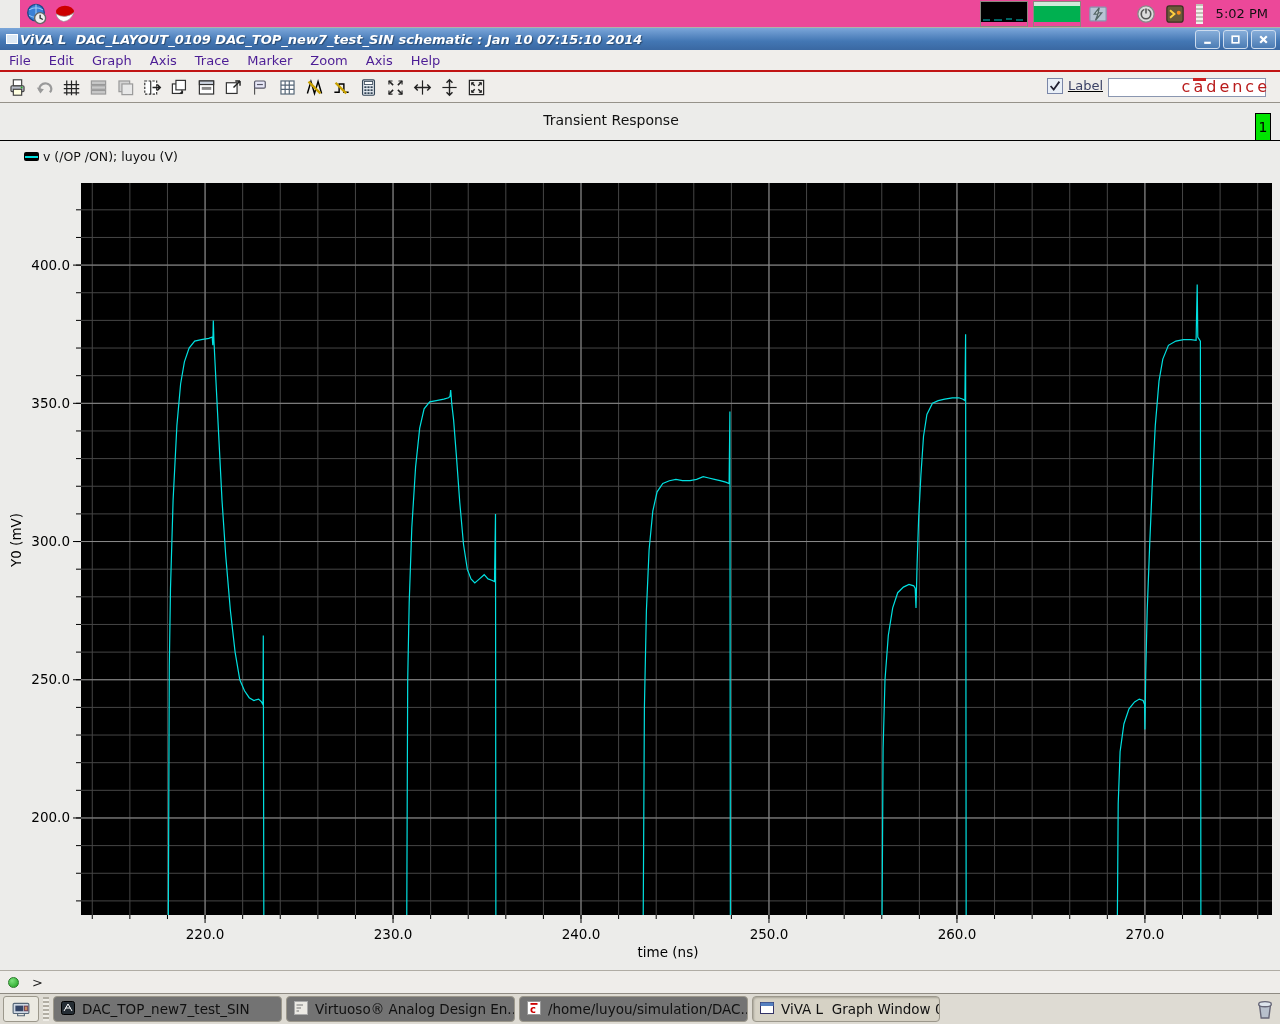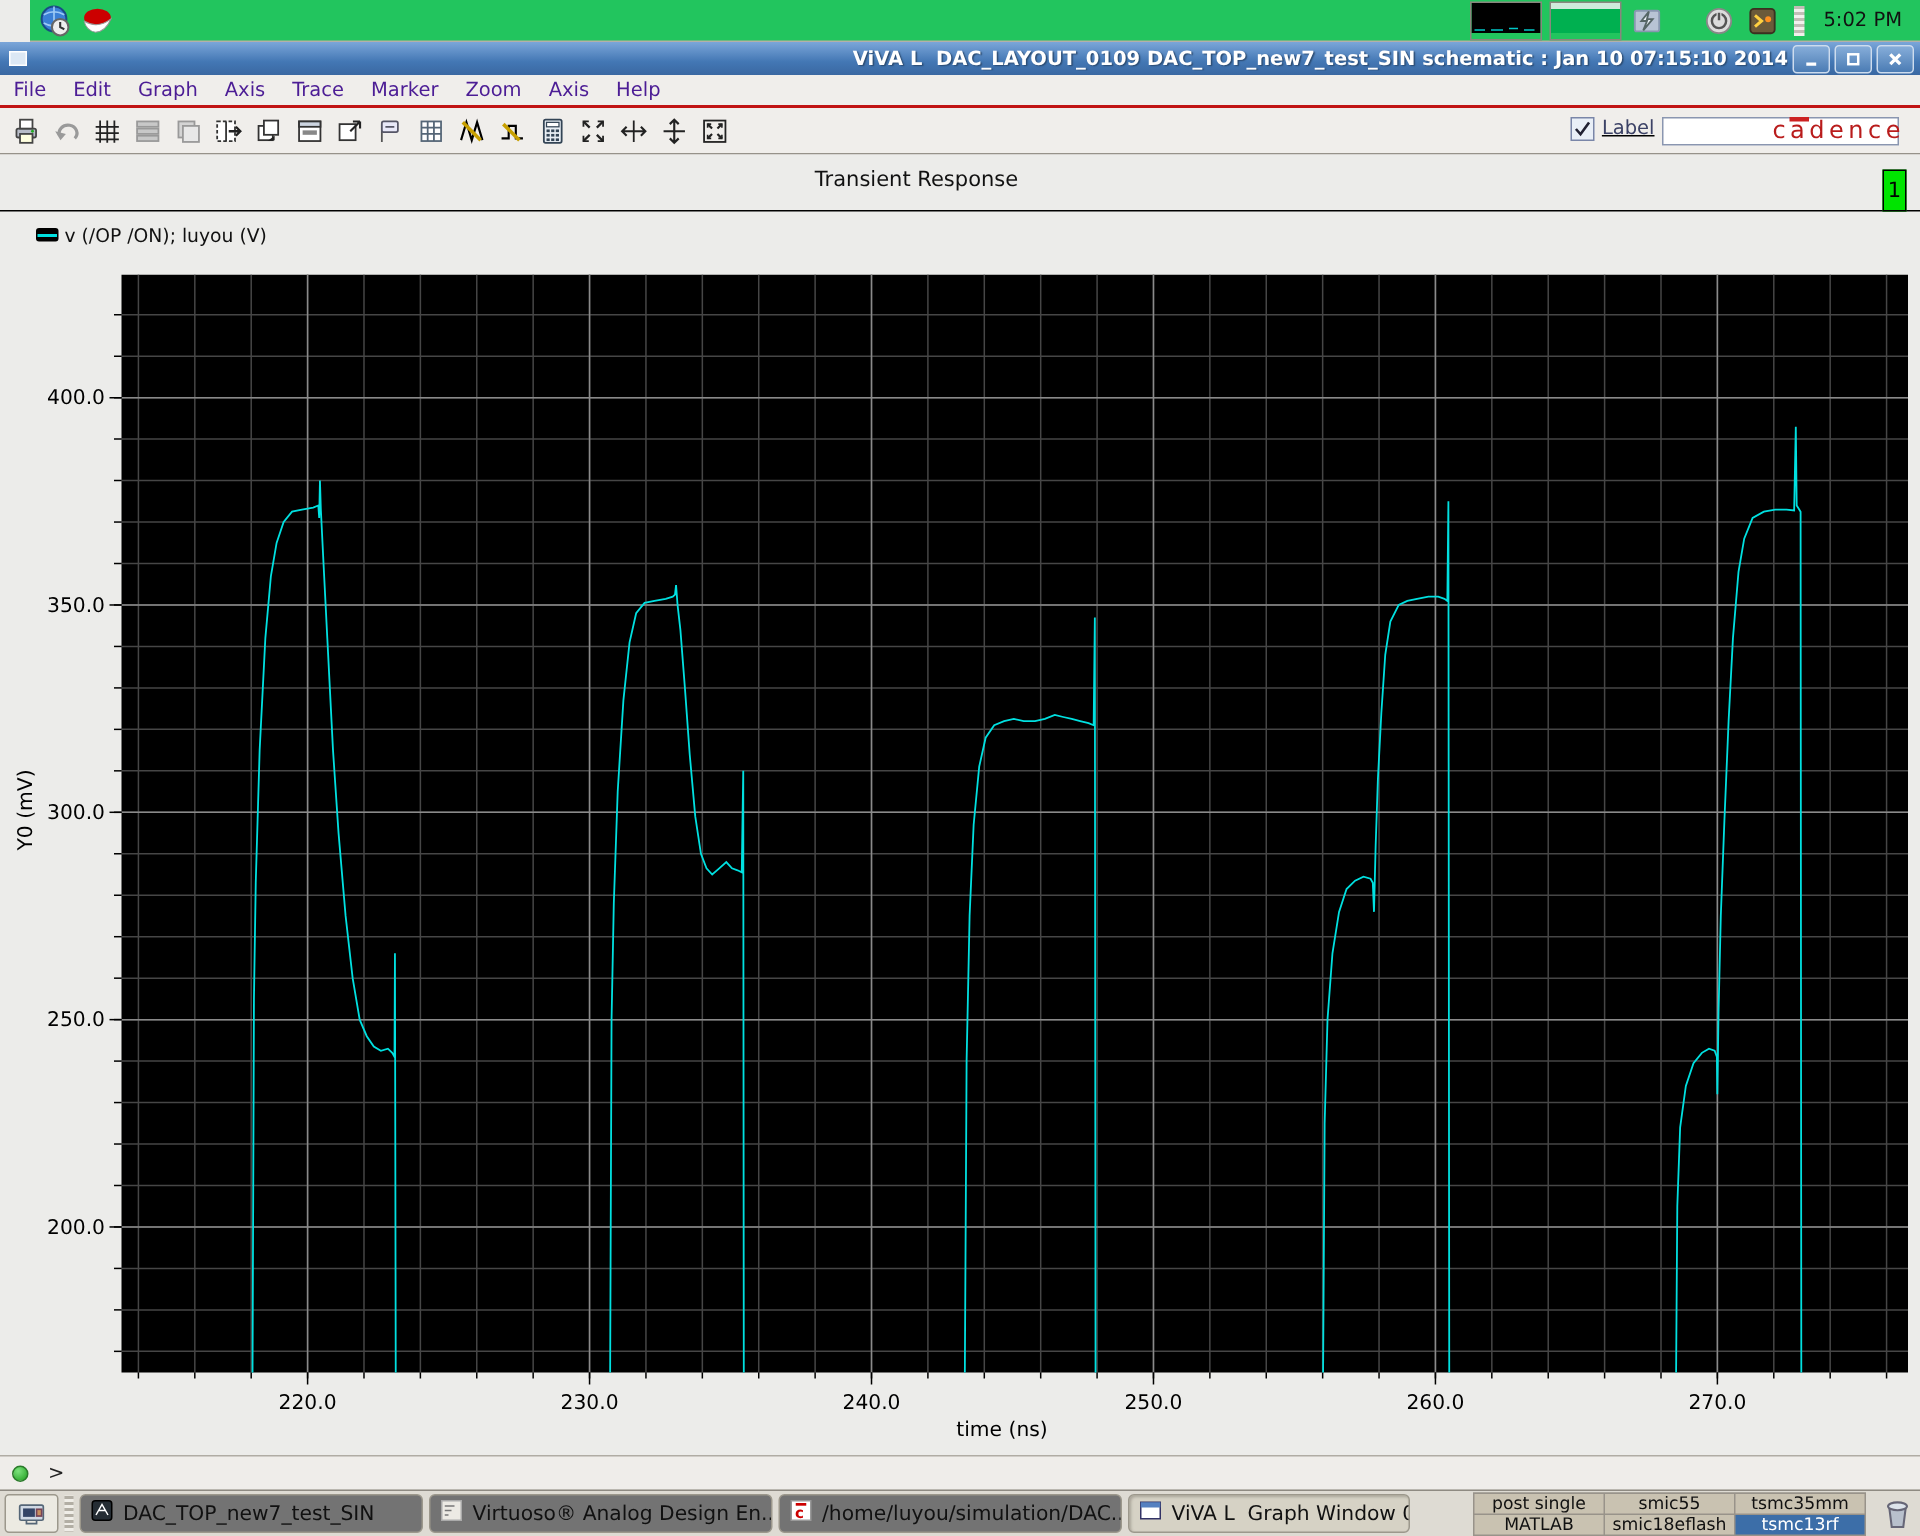--- a/index.html
+++ b/index.html
@@ -1,34 +1,34 @@
 <!DOCTYPE html>
 <html><head>
 <meta charset="utf-8">
 <style>
   html,body{margin:0;padding:0;width:1280px;height:1024px;overflow:hidden;
     font-family:"DejaVu Sans",sans-serif;background:#ececea;}
   .screen{width:1280px;height:1024px;display:flex;flex-direction:column;}
 
   
-  .top-panel{height:28px;background:#22c55e;border-bottom:1px solid #b4b0a8;
+  .top-panel{height:28px;background:#ec4899;border-bottom:1px solid #b4b0a8;
     display:flex;align-items:center;justify-content:space-between;padding:0 4px;box-sizing:border-box;margin-left:20px;}
   .panel-group{display:flex;align-items:center;gap:5px;}
   .panel-icon{width:24px;height:24px;display:flex;align-items:center;justify-content:center;}
   .applet{border:1px solid #8a867e;display:block;}
   .panel-handle{width:7px;height:20px;margin:0 4px;
     background:repeating-linear-gradient(180deg,#c2beb6 0 2px,#f2f0ec 2px 4px);}
   .clock{font-size:13px;color:#111;margin:0 8px 0 4px;}
 
   
   .titlebar{height:22px;background:linear-gradient(#7ba6d9,#4377b4 60%,#3a68a2);
     display:flex;align-items:center;padding:0 4px;box-sizing:border-box;}
   .win-icon{width:16px;height:16px;flex:0 0 auto;}
-  .titlebar .title{flex:1;text-align:right;color:#fff;font-weight:bold;font-size:13px;
-    white-space:pre;overflow:hidden;text-shadow:1px 1px 1px #2a4a70;}
+  .titlebar .title{flex:1;text-align:left;color:#fff;font-weight:bold;font-size:13px;
+    white-space:pre;overflow:hidden;text-shadow:1px 1px 1px #2a4a70;font-style:italic;}
   .win-btn{width:23px;height:17px;margin-left:3px;border:1px solid #cddcee;border-radius:3px;
     background:linear-gradient(#86add9,#4b7cb4);display:flex;align-items:center;justify-content:center;flex:0 0 auto;}
 
   
   .menubar{height:20px;background:#f0eeeb;display:flex;align-items:center;padding-left:9px;position:relative;}
   .menu-item{font-size:13px;color:#4c1d95;margin-right:18px;}
   .brand{position:absolute;right:10px;top:-1px;font-size:16px;color:#b91c1c;letter-spacing:3px;margin-top:28px;}
   .brand .amac{position:relative;display:inline-block;}
   .brand .amac::before{content:"";position:absolute;left:0;right:0;top:1px;height:2.5px;background:#cc2222;}
   .redline{height:2px;background:#c11414;}
@@ -523,28 +523,20 @@
               <rect x="1.5" y="1.5" width="13" height="13" fill="#fff" stroke="#999"></rect>
               <rect x="4.5" y="3" width="7" height="1.8" fill="#c00"></rect>
               <text x="4" y="13" font-size="10" font-weight="bold" fill="#c00">c</text>
             </svg></span><span>/home/luyou/simulation/DAC...</span></span>
         <span class="task-btn active"><span><svg viewBox="0 0 16 16" width="16" height="16">
               <rect x="1.5" y="2.5" width="13" height="11" fill="#fff" stroke="#336"></rect>
               <rect x="1.5" y="2.5" width="13" height="3.5" fill="#5580c0"></rect>
             </svg></span><span>ViVA L  Graph Window 0</span></span>
       </span>
     <span class="tb-spacer"></span>
-    <span class="pager" id="pager">
-        <span class="pager-cell">post single</span>
-        <span class="pager-cell">smic55</span>
-        <span class="pager-cell">tsmc35mm</span>
-        <span class="pager-cell">MATLAB</span>
-        <span class="pager-cell">smic18eflash</span>
-        <span class="pager-cell active">tsmc13rf</span>
-      </span>
     <span class="trash">
         <svg viewBox="0 0 16 16" width="22" height="22">
           <path d="M4 5 L5.2 14.5 H10.8 L12 5" fill="#b8c0cc" stroke="#667"></path>
           <ellipse cx="8" cy="4.5" rx="4.6" ry="1.9" fill="#dde4ec" stroke="#667"></ellipse>
         </svg>
       </span>
   </div>
 
 </div>
 

